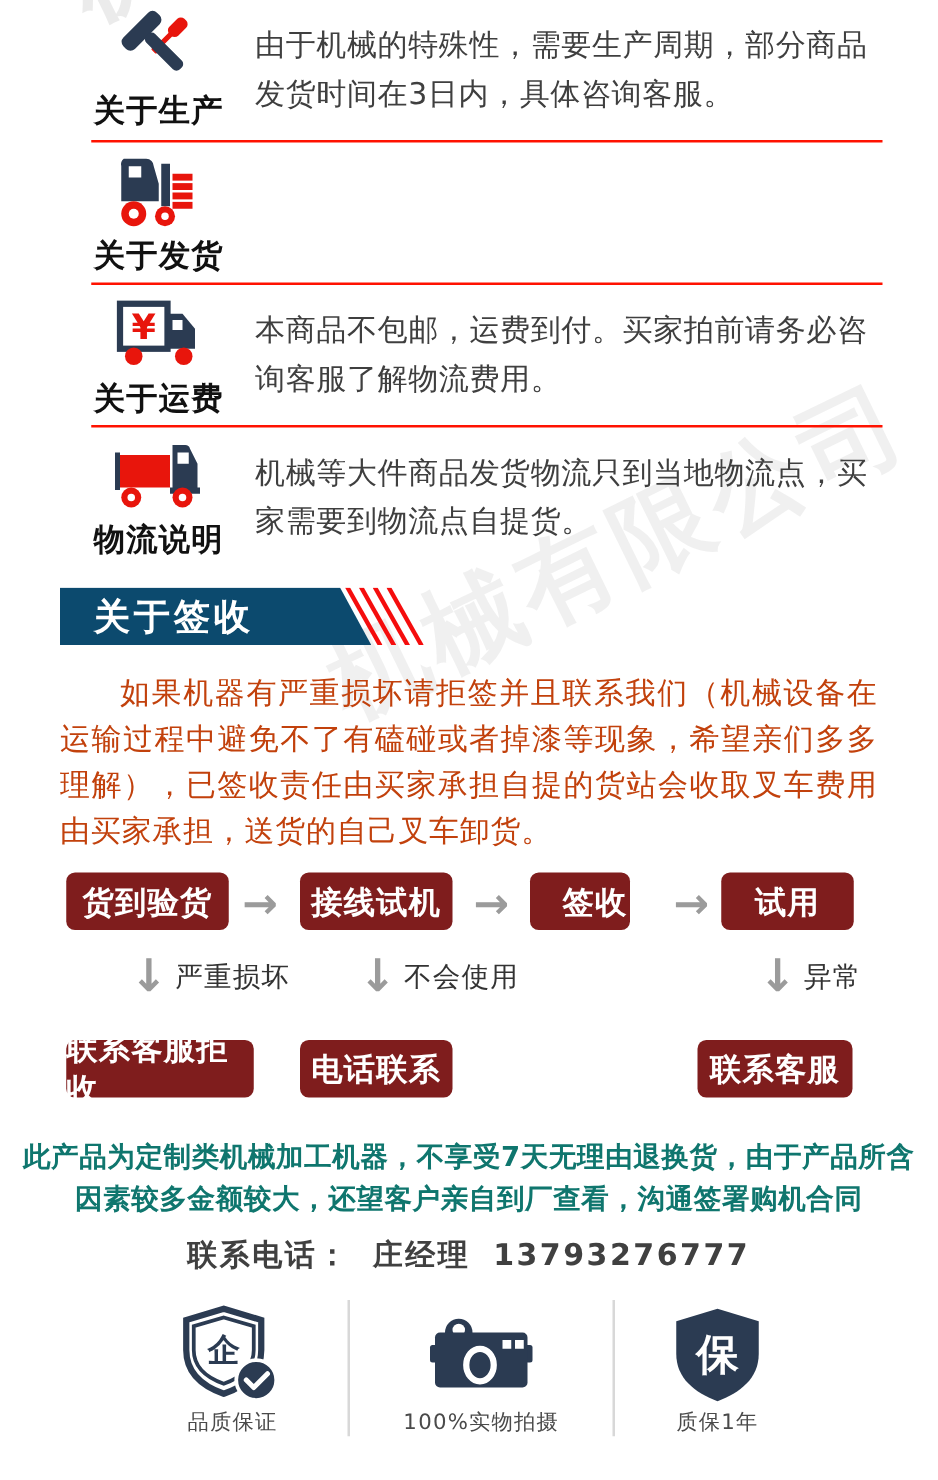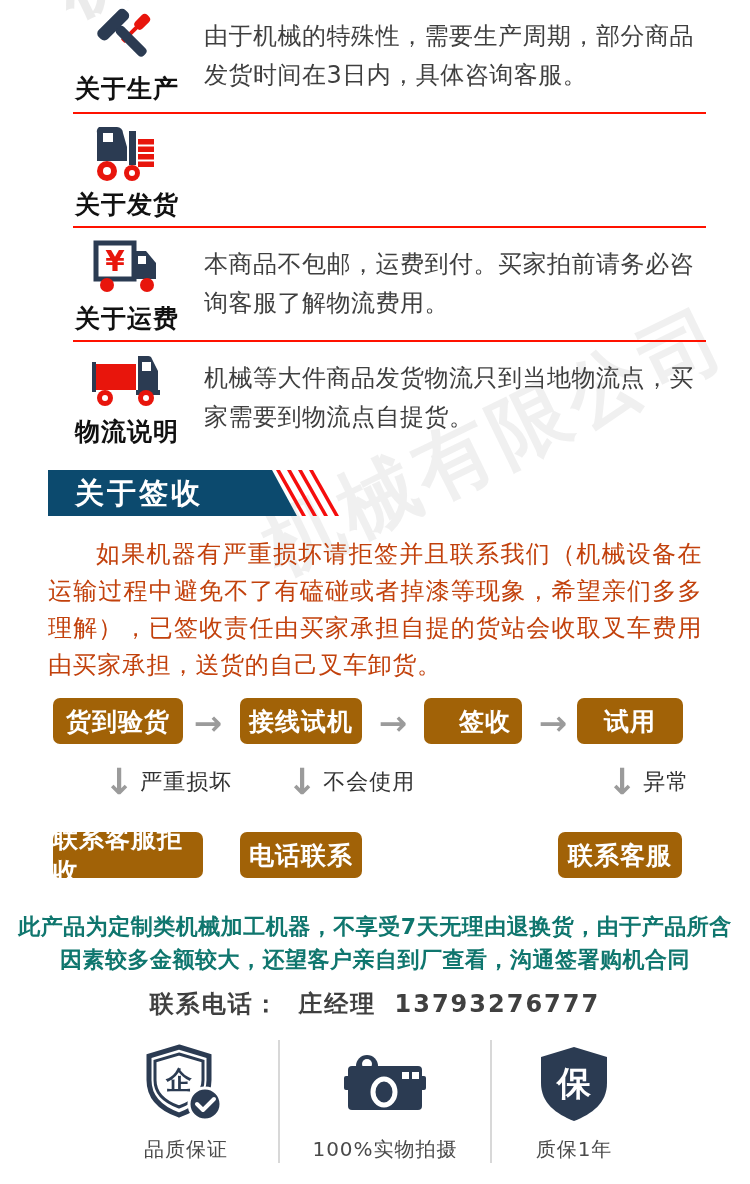--- a/index.html
+++ b/index.html
@@ -30,25 +30,25 @@
                  line-height:46px; padding-left:27px; }
   .stripe { position:absolute; top:0; width:32px; height:46px; background:#f50d0d;
             clip-path:polygon(0 0, 4px 0, 30px 100%, 26px 100%); }
   .stripe.s1{left:228px} .stripe.s2{left:239px} .stripe.s3{left:250px} .stripe.s4{left:261px}
 
   .sign-paragraph { margin:20px 48px 0 48px; font-size:24px; line-height:37px; color:#c2410c;
                     text-indent:2em; letter-spacing:0.6px; text-align:justify; }
 
   
   .flow { position:relative; height:190px; margin-top:14px; }
-  .flow-btn { position:absolute; height:46px; background:#a16207; border-radius:7px; color:#fff;
+  .flow-btn { position:absolute; height:46px; background:#7f1d1d; border-radius:7px; color:#fff;
               font-size:25px; font-weight:bold; letter-spacing:1px; display:flex; align-items:center; justify-content:center; }
   .step1{left:53px;  top:0; width:130px;}
   .step2{left:240px; top:0; width:122px;}
-  .step3{left:424px; top:0; width:98px;padding-left:24px;}
+  .step3{left:424px; top:0; width:80px;padding-left:24px;}
   .step4{left:577px; top:0; width:106px;}
   .h-arrow { position:absolute; top:2px; width:44px; height:46px; color:#9b9b9b; font-size:34px; font-weight:bold;
              display:flex; align-items:center; justify-content:center; }
   .ha1{left:186px} .ha2{left:371px} .ha3{left:531px}
   .branch { position:absolute; top:64px; display:flex; align-items:center; }
   .br1{left:104px} .br2{left:287px} .br3{left:607px}
   .v-arrow { color:#9b9b9b; font-size:36px; font-weight:bold; line-height:40px; }
   .branch-label { font-size:22px; color:#333; margin-left:6px; letter-spacing:1px; }
   .act1{left:53px;  top:134px; width:150px;}
   .act2{left:240px; top:134px; width:122px;}
@@ -59,21 +59,21 @@
             line-height:33px; letter-spacing:0.5px; }
   .contact { margin-top:12px; text-align:center; color:#404040; font-size:24px; font-weight:bold; letter-spacing:2px; }
   .contact span { margin:0 4px; }
 
   
   .badges { margin-top:20px; display:flex; justify-content:center; align-items:stretch; }
   .badge { display:flex; flex-direction:column; align-items:center; justify-content:flex-start; padding-top:4px; }
   .badge + .badge { border-left:2px solid #d8d8d8; }
   .b1{width:184px} .b2{width:212px} .b3{width:166px}
   .badge-icon { height:82px; display:flex; align-items:center; justify-content:center; }
-  .badge-label { margin-top:10px; font-size:20px; color:#4a4a4a; letter-spacing:1px; }
+  .badge-label { font-size:17px; color:#4a4a4a; letter-spacing:1px; }
 </style>
 </head>
 <body>
 
 <div id="page">
 
   <div class="watermark wm-main">机械有限公司</div>
   <div class="watermark wm-top">机械有限公司</div>
 
   <div class="content">

